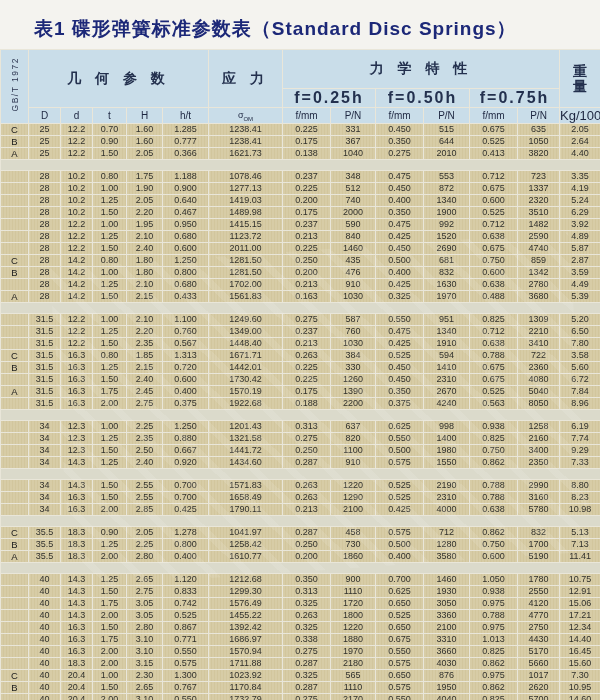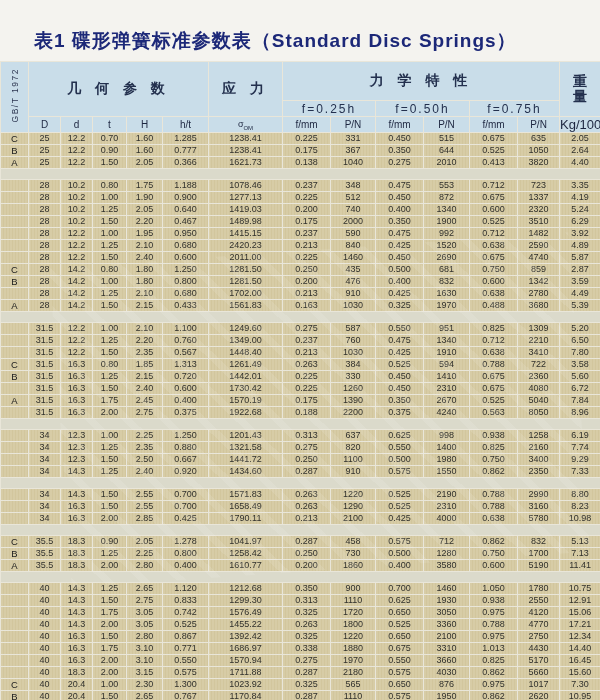--- a/index.html
+++ b/index.html
@@ -7,21 +7,21 @@
     position:relative;
     width:600px;height:700px;
     background:#f4f3ef;
     overflow:hidden;
     font-family:"Liberation Sans","DejaVu Sans",sans-serif;
   }
   .title{
     color:#1c2878;
     font-size:19px;
     font-weight:bold;
-    padding:28px 0 7px 34px;
+    padding:16px 0 7px 34px;
     letter-spacing:1px;
     white-space:nowrap;
   }
   table{
     border-collapse:collapse;
     table-layout:fixed;
     width:600px;
   }
   col.c-grade{width:28px}
   col.c-D{width:32px} col.c-d{width:32px} col.c-t{width:34px}
@@ -36,21 +36,21 @@
     text-align:center;
     overflow:hidden;
     white-space:nowrap;
   }
   thead th{
     background:#c9dde9;
     color:#23304e;
     font-weight:bold;
   }
   .group-h{font-size:14px;letter-spacing:5px;height:38px;}
-  .defl-h{font-size:12px;letter-spacing:2px;height:15px;font-weight:normal;margin-left:12px;}
+  .defl-h{font-size:16px;letter-spacing:2px;height:15px;font-weight:bold;margin-left:12px;}
   .col-h{font-size:10px;height:15px;font-weight:normal;color:#1d2640;}
   .kg-h{font-size:13px;}
   .weight-h div{line-height:15px;font-size:14px;letter-spacing:0;}
   .gbt{
     background:#c9dde9;
     vertical-align:middle;
   }
   .gbt span{
     display:inline-block;
     writing-mode:vertical-rl;
@@ -276,21 +276,21 @@
           <td>1482</td>
           <td>3.92</td>
         </tr>
         <tr>
           <td class="grade"></td>
           <td>28</td>
           <td>12.2</td>
           <td>1.25</td>
           <td>2.10</td>
           <td>0.680</td>
-          <td>2420.23</td>
+          <td>1123.72</td>
           <td>0.213</td>
           <td>840</td>
           <td>0.425</td>
           <td>1520</td>
           <td>0.638</td>
           <td>2590</td>
           <td>4.89</td>
         </tr>
         <tr>
           <td class="grade"></td>
@@ -423,21 +423,21 @@
           <td>3410</td>
           <td>7.80</td>
         </tr>
         <tr>
           <td class="grade">C</td>
           <td>31.5</td>
           <td>16.3</td>
           <td>0.80</td>
           <td>1.85</td>
           <td>1.313</td>
-          <td>1261.49</td>
+          <td>1671.71</td>
           <td>0.263</td>
           <td>384</td>
           <td>0.525</td>
           <td>594</td>
           <td>0.788</td>
           <td>722</td>
           <td>3.58</td>
         </tr>
         <tr>
           <td class="grade">B</td>

